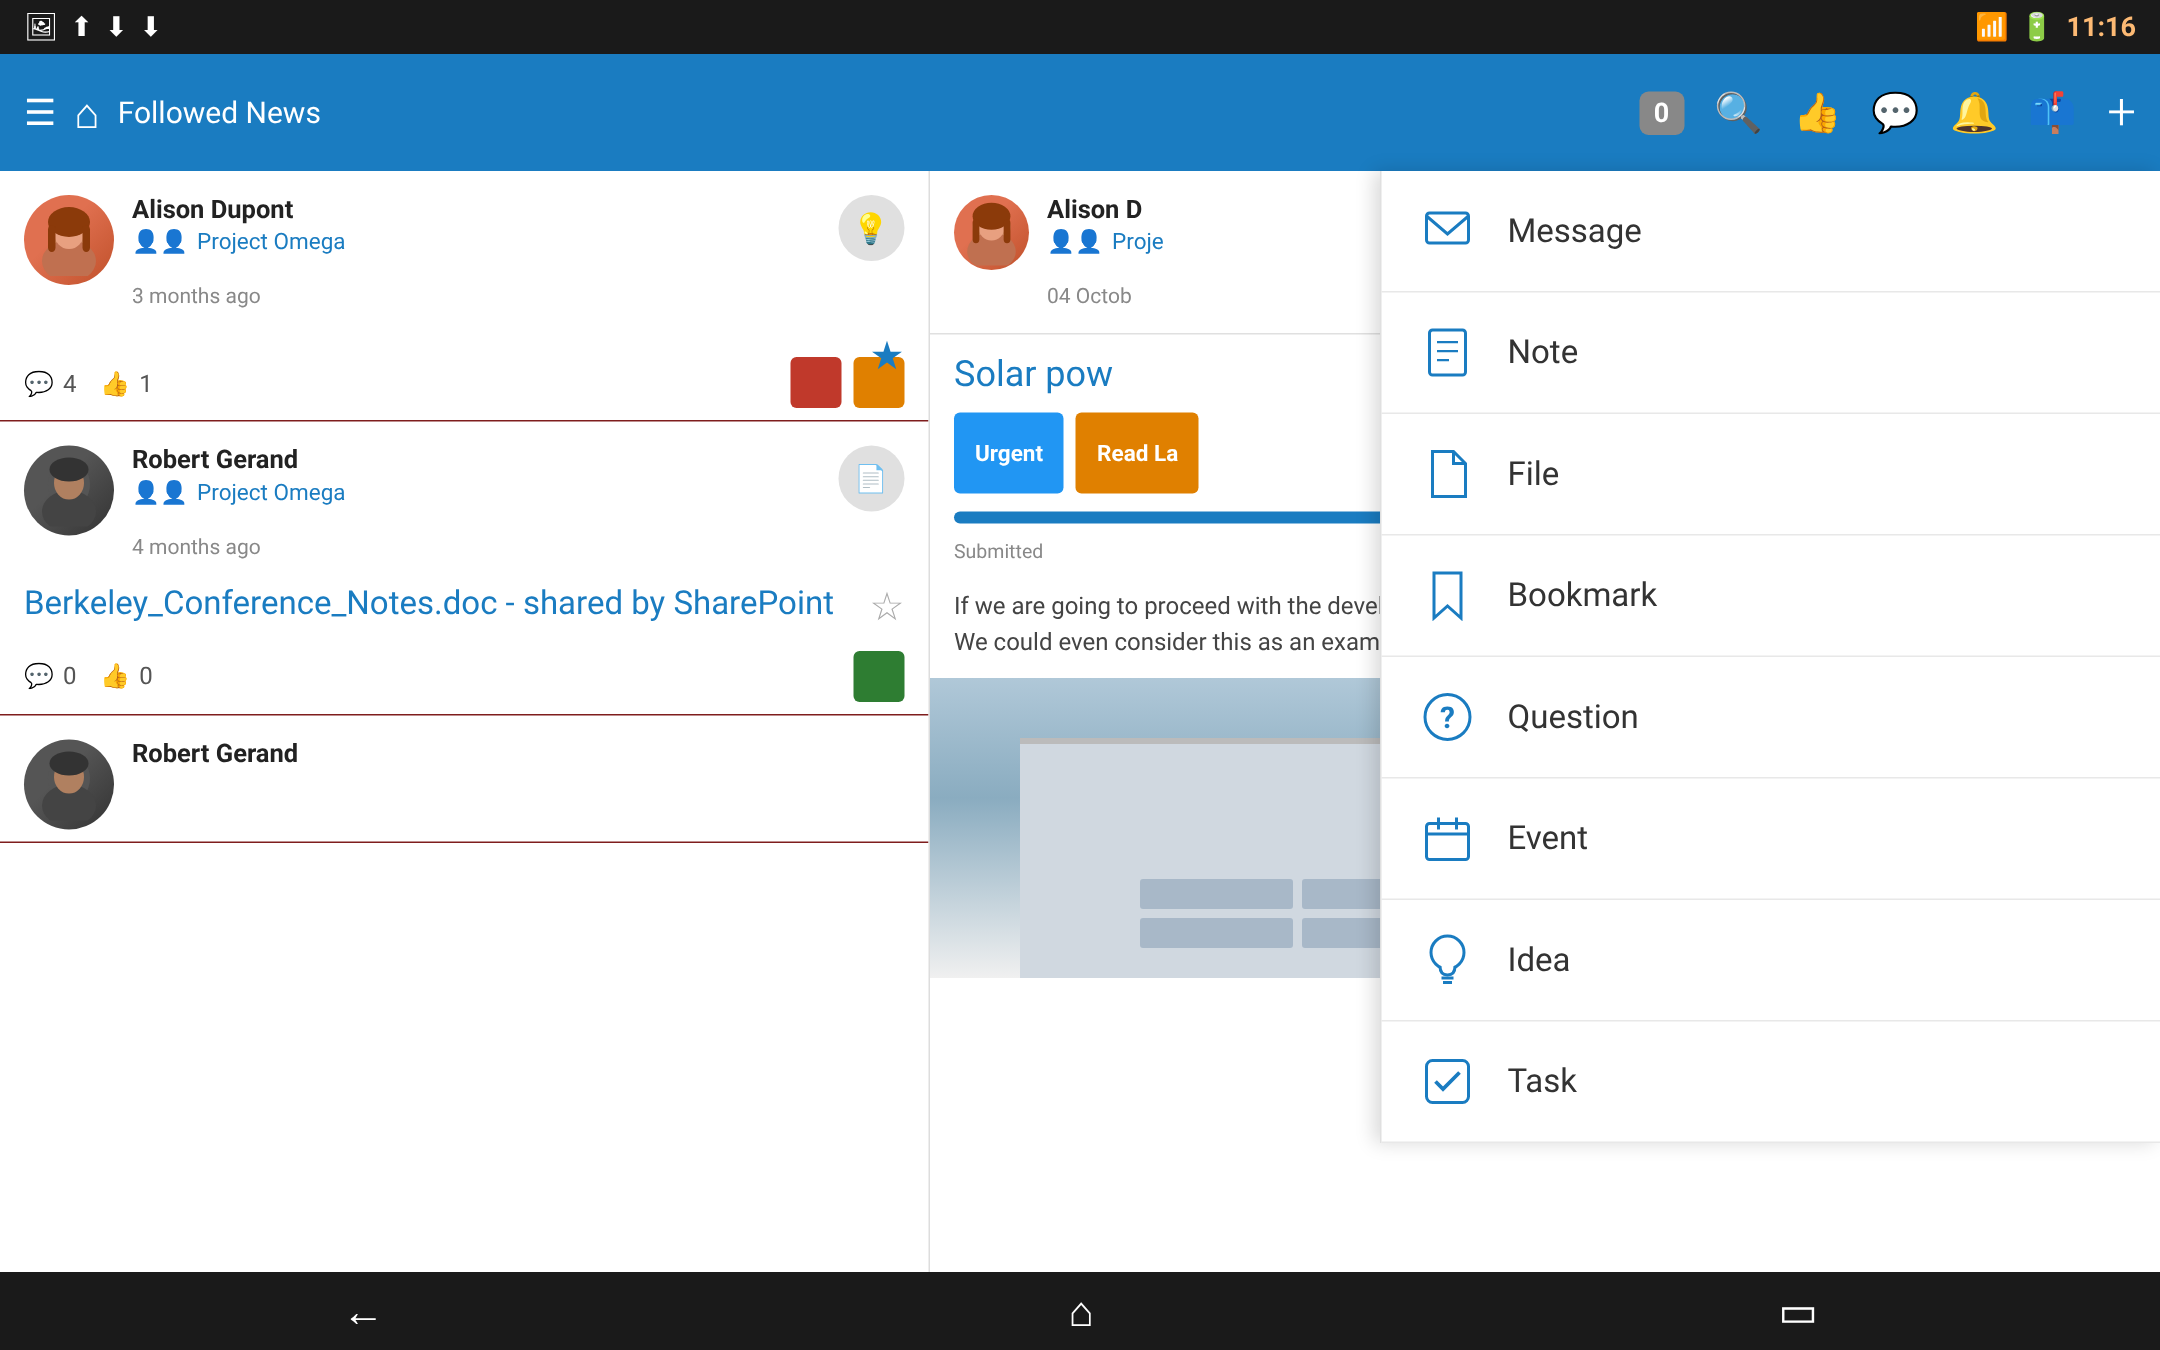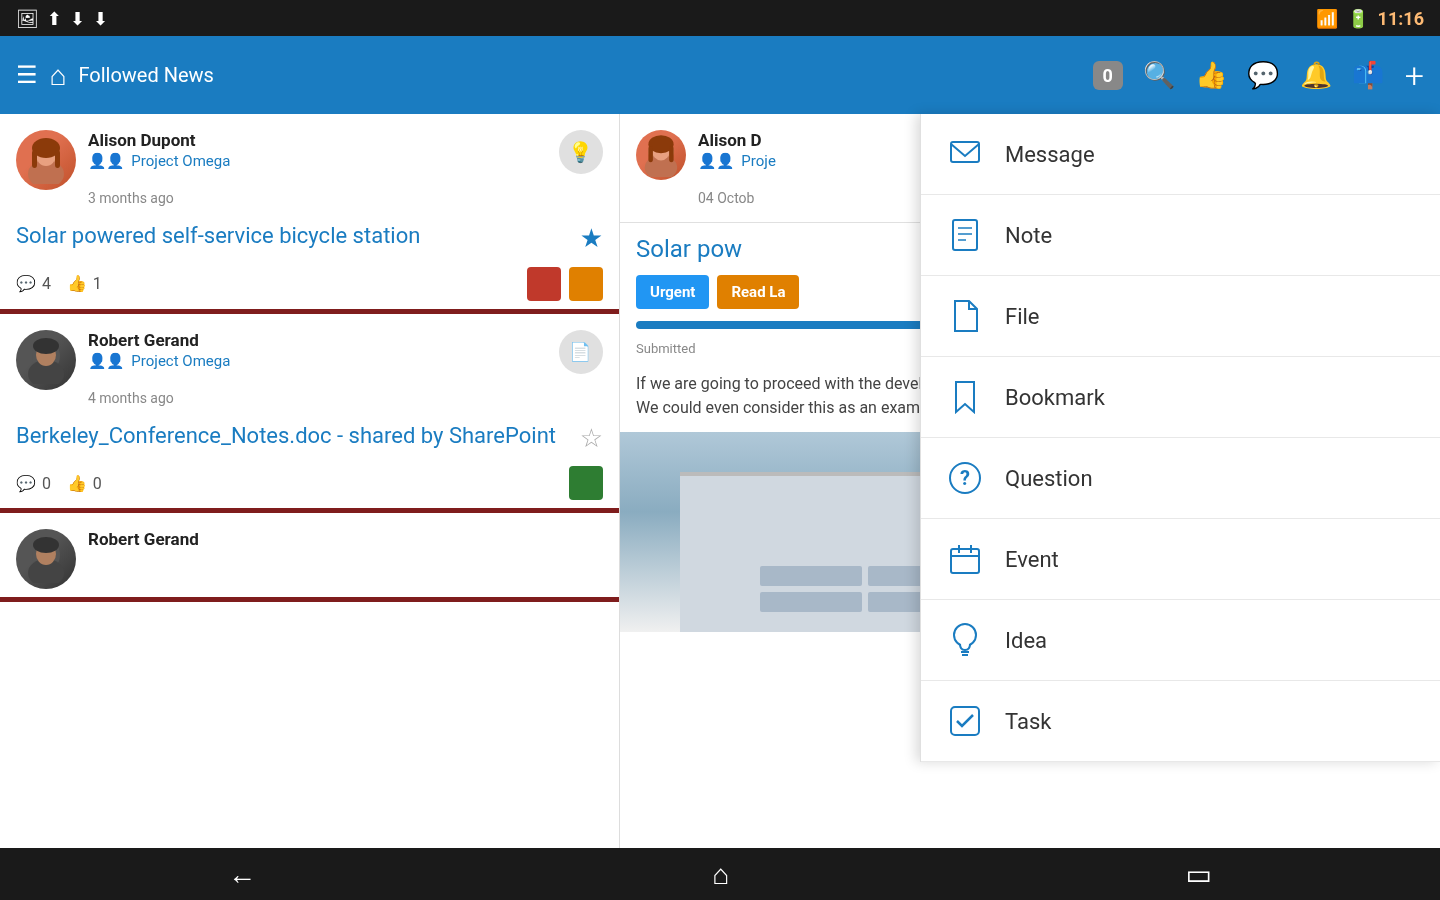--- a/index.html
+++ b/index.html
@@ -46,21 +46,21 @@
 
     
     .left-panel {
       width: 620px;
       background: white;
       border-right: 1px solid #ddd;
       overflow-y: auto;
     }
 
     
-    .news-item { border-bottom: 5px solid #7f1d1d; }
+    .news-item { border-bottom: 1px solid #7f1d1d; }
     .news-header { display: flex; align-items: flex-start; padding: 16px 16px 8px; gap: 12px; position: relative; }
     .avatar-placeholder-woman {
       width: 60px; height: 60px; border-radius: 50%; background: linear-gradient(135deg, #e07050 40%, #c0502a 100%);
       display: flex; align-items: center; justify-content: center; font-size: 28px; color: white; flex-shrink: 0;
     }
     .avatar-placeholder-man {
       width: 60px; height: 60px; border-radius: 50%; background: linear-gradient(135deg, #555 40%, #333 100%);
       display: flex; align-items: center; justify-content: center; font-size: 28px; color: white; flex-shrink: 0;
     }
     .news-meta { flex: 1; }
@@ -109,21 +109,21 @@
     .dropdown-item-icon {
       width: 40px; height: 40px; display: flex; align-items: center; justify-content: center;
       color: #1a7cc1; font-size: 26px;
     }
 
     
     .right-post-header { display: flex; align-items: flex-start; padding: 16px; gap: 12px; border-bottom: 1px solid #e0e0e0; }
     .right-post-meta { flex: 1; }
     .right-post-title { padding: 12px 16px; font-size: 24px; color: #1a7cc1; font-weight: 400; }
     .tags { display: flex; gap: 8px; padding: 0 16px 12px; }
-    .tag { padding: 8px 14px; border-radius: 4px; color: white; font-size: 15px; font-weight: bold; }
+    .tag { padding: 18px 14px; border-radius: 4px; color: white; font-size: 15px; font-weight: bold; }
     .tag-urgent { background: #2196F3; }
     .tag-readlater { background: #e08000; }
     .progress-bar-wrap { padding: 0 16px 8px; }
     .progress-bar { height: 8px; background: #1a7cc1; border-radius: 4px; width: 60%; }
     .progress-label { font-size: 13px; color: #888; padding: 4px 16px; }
     .post-body { padding: 12px 16px; font-size: 16px; color: #444; line-height: 1.5; }
 
     
     .building-image {
       width: 100%; height: 200px;
@@ -214,21 +214,20 @@
           <div class="author-name">Alison Dupont</div>
           <div class="project-link">
             <span>👤👤</span>
             <span>Project Omega</span>
           </div>
           <div class="time-ago">3 months ago</div>
         </div>
         <div class="header-action-btn">💡</div>
       </div>
       <div class="news-title">
-        <span>Solar powered self-service bicycle station</span>
         <span class="star-btn star-filled">★</span>
       </div>
       <div class="news-footer">
         <div class="footer-action">
           <span>💬</span>
           <span class="footer-count">4</span>
         </div>
         <div class="footer-action">
           <span>👍</span>
           <span class="footer-count">1</span>

